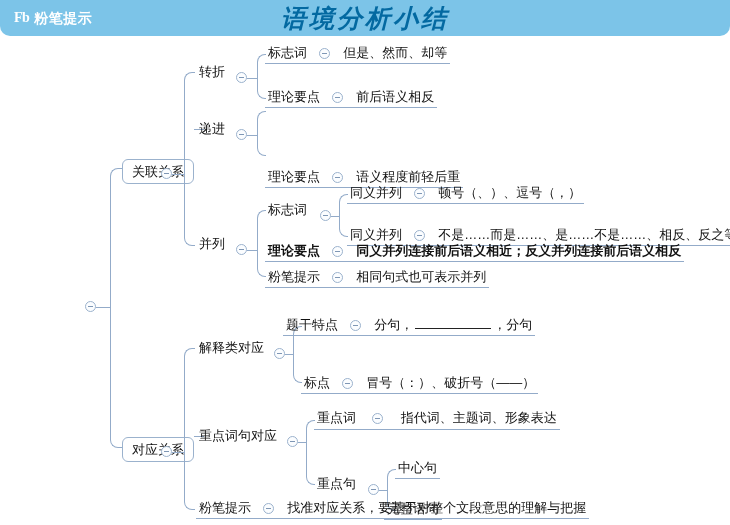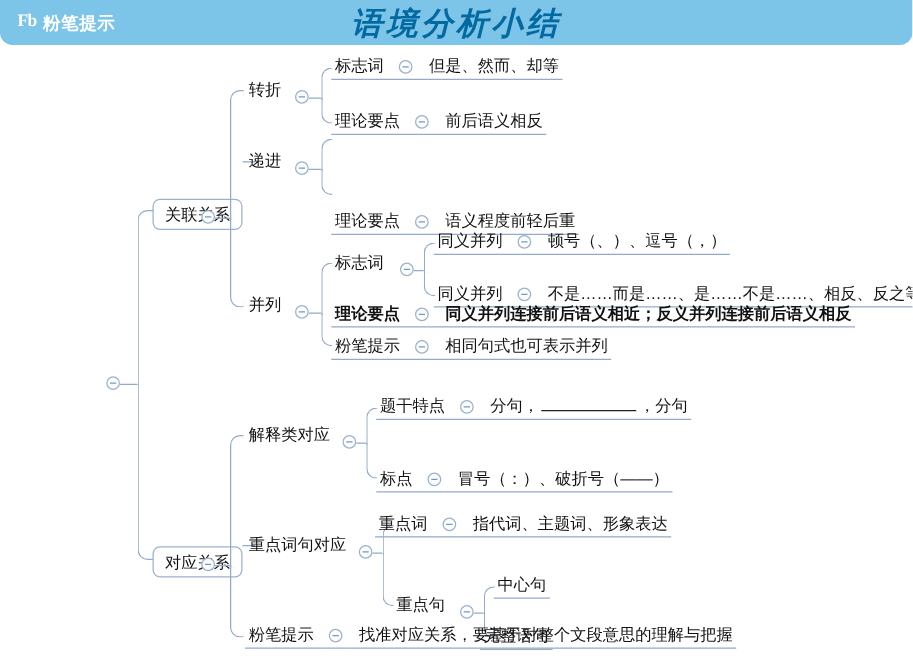--- a/index.html
+++ b/index.html
@@ -238,38 +238,38 @@
   <div class="elbow tl" style="left:184px; top:312px; width:10px; height:105px;"></div>
   <div class="elbow bl" style="left:184px; top:416px; width:10px; height:57px;"></div>
   <div class="ln-h" style="left:194px; top:400px; width:10px;"></div>
 
   <div class="node plain" style="left:196px; top:303px;">解释类对应</div>
   <div class="toggle" style="left:274px; top:312px;"></div>
   <div class="ln-h" style="left:285px; top:318px; width:8px;"></div>
   <div class="elbow tl" style="left:293px; top:290px; width:8px; height:29px;"></div>
   <div class="elbow bl" style="left:293px; top:318px; width:8px; height:28px;"></div>
 
-  <div class="node underlined" style="left:301px; top:280px;text-align:center;">
+  <div class="node underlined" style="left:283px; top:280px;text-align:center;">
     <span class="row-label">题干特点</span>
     <span class="toggle" style="position:relative; display:inline-block; margin:0 10px 0 8px; top:2px;"></span>
     <span class="row-value">分句，</span><span class="blank-fill"></span><span class="row-value">，分句</span>
   </div>
   <div class="node plain" style="left:196px; top:391px;">重点词句对应</div>
 
   <div class="node underlined" style="left:301px; top:338px;">
     <span class="row-label">标点</span>
     <span class="toggle" style="position:relative; display:inline-block; margin:0 10px 0 8px; top:2px;"></span>
     <span class="row-value">冒号（：）、破折号（——）</span>
   </div>
   <div class="toggle" style="left:287px; top:400px;"></div>
   <div class="ln-h" style="left:298px; top:406px; width:8px;"></div>
   <div class="elbow tl" style="left:306px; top:384px; width:8px; height:23px;"></div>
   <div class="elbow bl" style="left:306px; top:406px; width:8px; height:42px;"></div>
 
-  <div class="node underlined" style="left:300px; top:374px;">
+  <div class="node underlined" style="left:314px; top:374px;font-family:Liberation Mono, monospace;">
     <span class="row-label">重点词</span>
     <span class="toggle" style="position:relative; display:inline-block; margin:0 10px 0 8px; top:2px;"></span>
     <span class="row-value">指代词、主题词、形象表达</span>
   </div>
 
   <div class="node plain" style="left:314px; top:439px;">
     <span class="row-label">重点句</span>
   </div>
   <div class="toggle" style="left:368px; top:448px;"></div>
   <div class="ln-h" style="left:379px; top:454px; width:8px;"></div>

